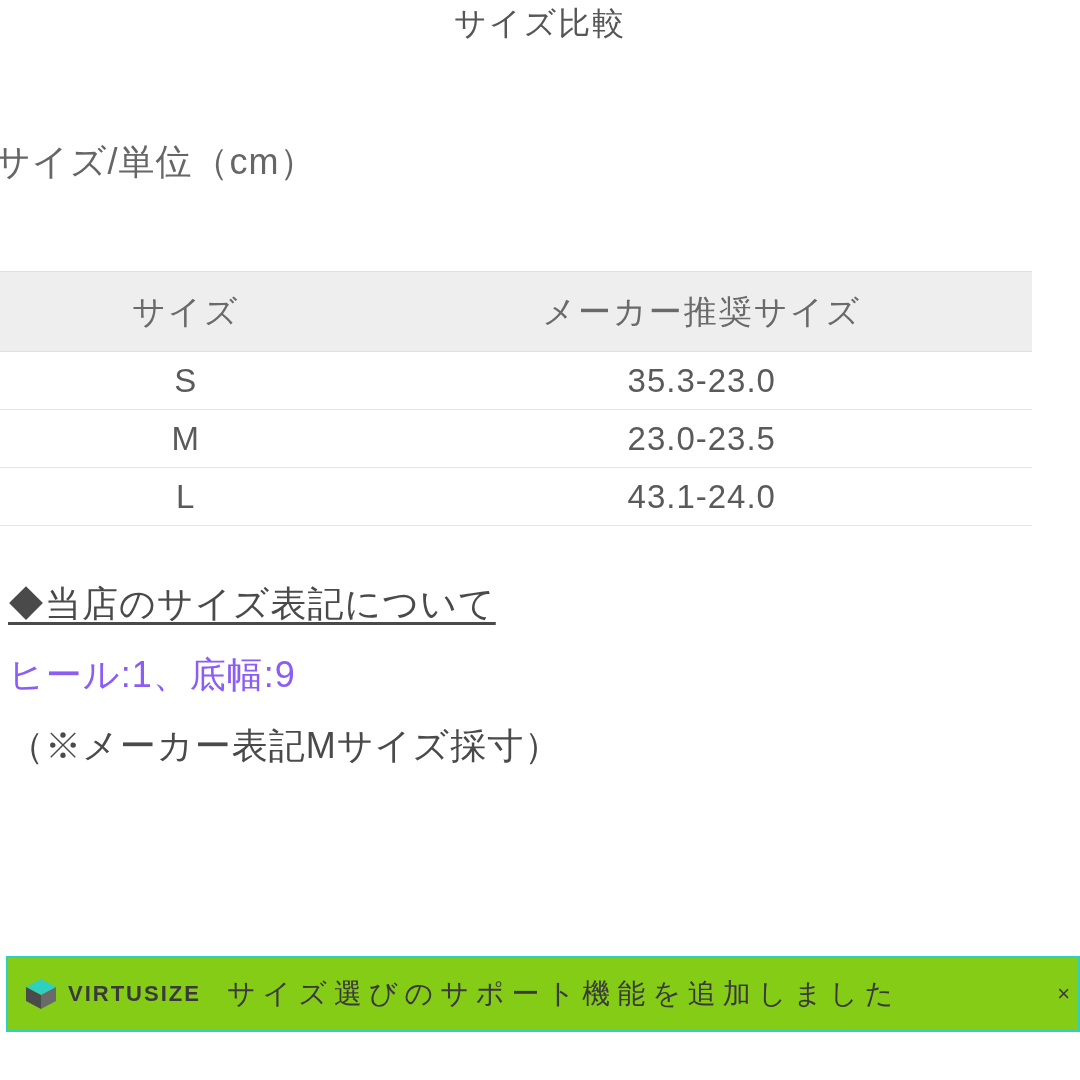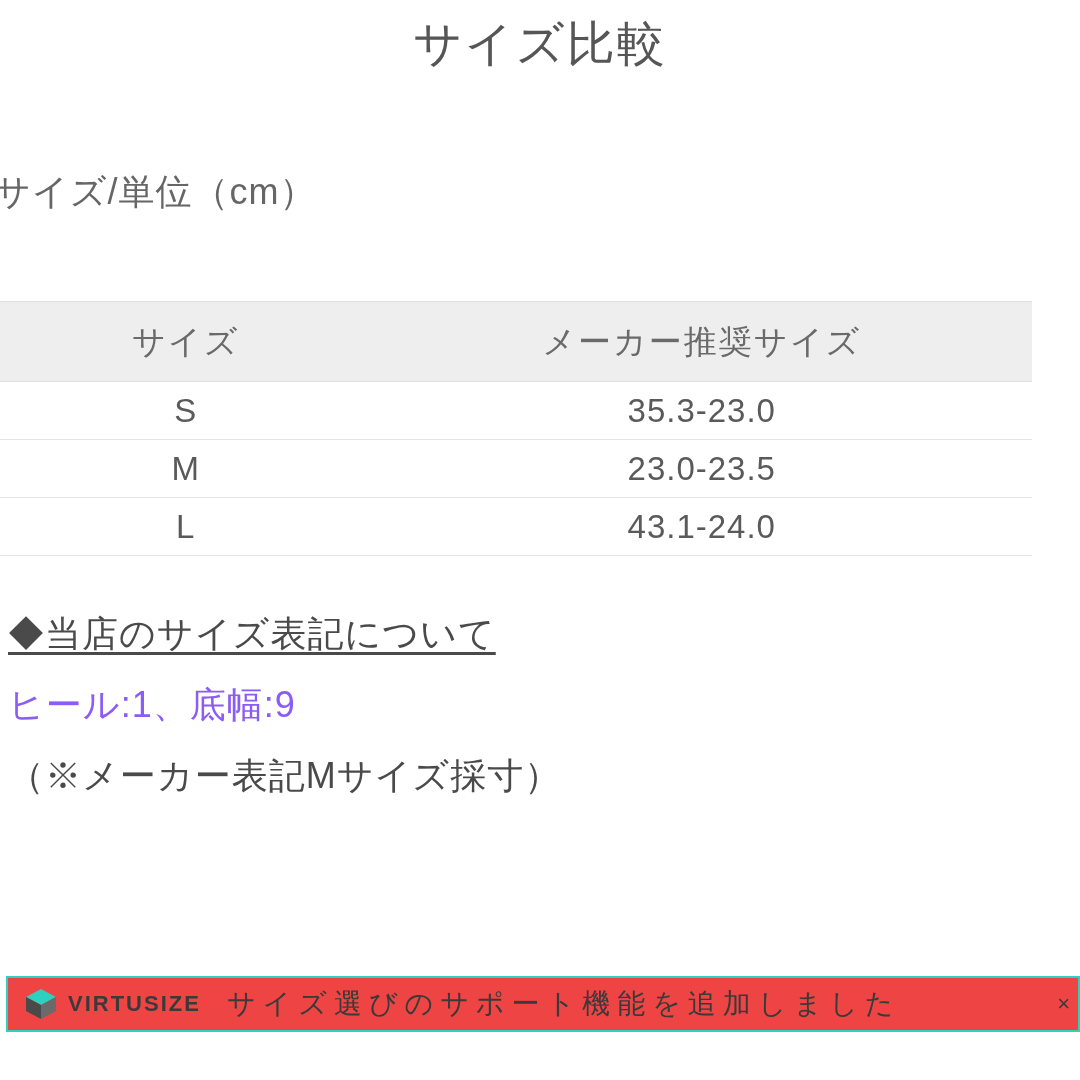--- a/index.html
+++ b/index.html
@@ -7,24 +7,24 @@
       width: 1080px;
       height: 1080px;
       background: #ffffff;
       font-family: -apple-system, BlinkMacSystemFont, "Hiragino Sans", "Hiragino Kaku Gothic ProN", Meiryo, sans-serif;
       color: #3a3a3a;
       position: relative;
       overflow: hidden;
     }
     .page-title {
       text-align: center;
-      font-size: 48px;
+      font-size: 32px;
       font-weight: 400;
       letter-spacing: 2px;
-      padding-top: 12px;
+      padding-top: 2px;
       color: #565656;
     }
     .unit-label {
       font-size: 36px;
       font-weight: 400;
       color: #666666;
       margin-top: 92px;
       margin-left: -6px;
       letter-spacing: 1px;
     }
@@ -75,23 +75,23 @@
       color: #4a4a4a;
       margin-top: 22px;
       margin-left: 8px;
       letter-spacing: 1px;
     }
     .banner {
       position: absolute;
       left: 6px;
       right: 0;
       bottom: 48px;
-      height: 56px;
+      height: 76px;
       border: 2px solid #2ed1bf;
-      background: #ef4444;
+      background: #84cc16;
       display: flex;
       align-items: center;
       padding: 0 8px 0 16px;
     }
     .banner-logo {
       display: flex;
       align-items: center;
       gap: 6px;
     }
     .banner-logo svg { display: block; }

